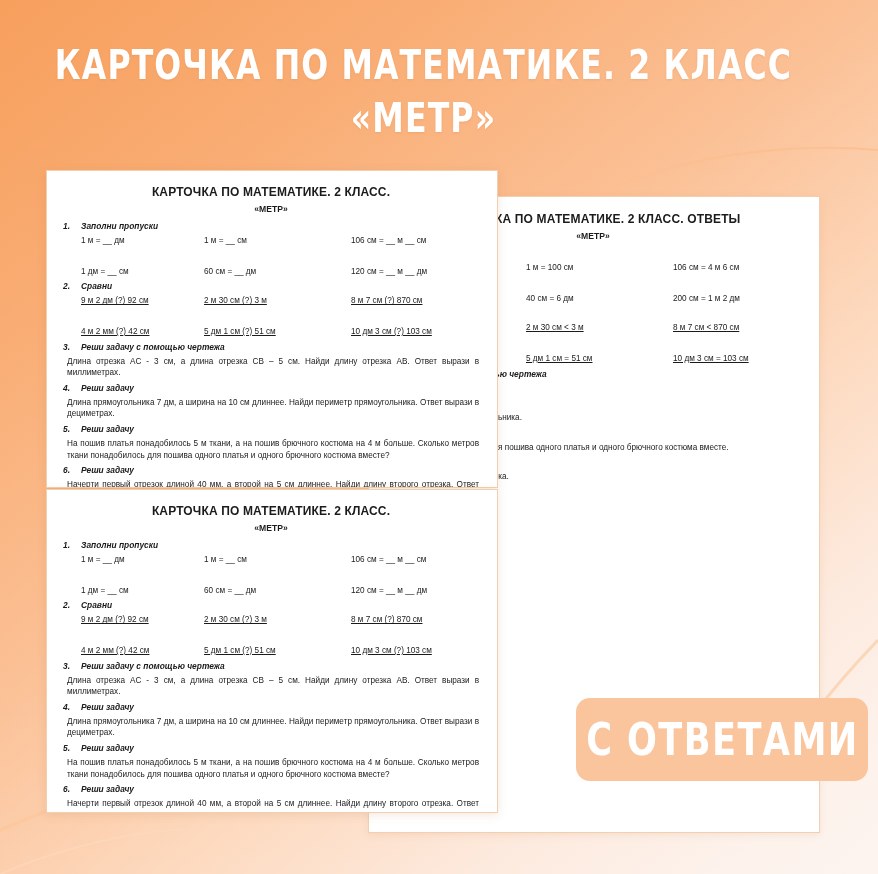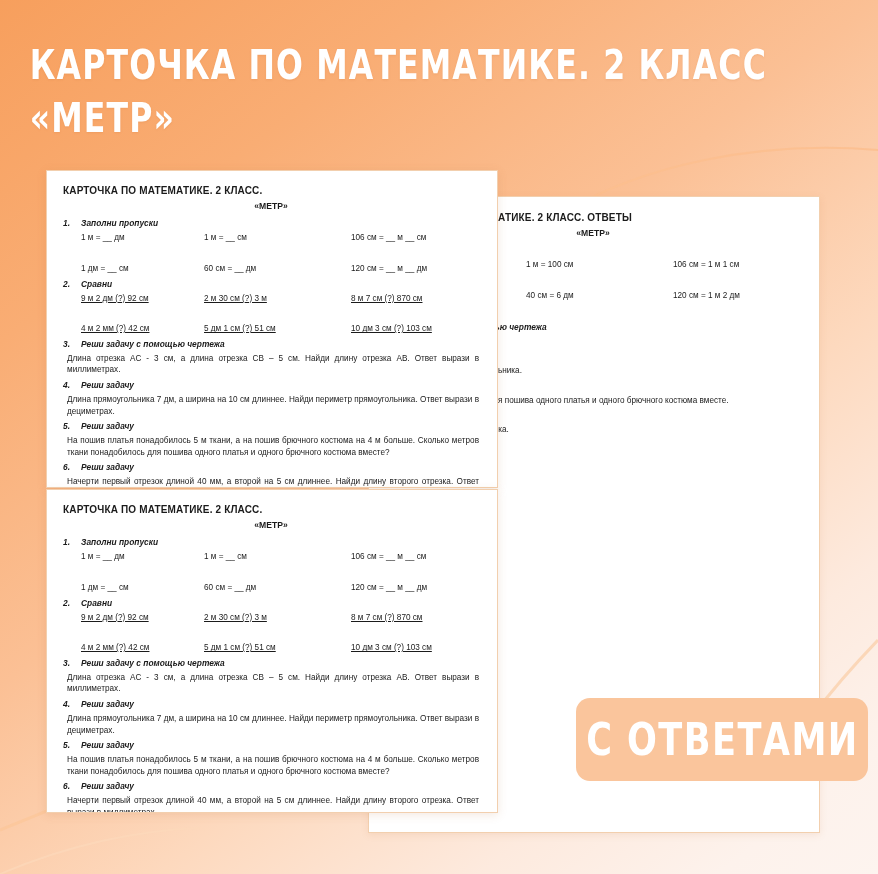--- a/index.html
+++ b/index.html
@@ -32,20 +32,21 @@
     inset: 0;
     pointer-events: none;
   }
 
   
   #header {
     position: absolute;
     top: 42px;
     left: 0;
     width: 847px;
+    text-align: center;
     z-index: 5;
   }
   .hdr-line {
     color: #ffffff;
     font-family: "DejaVu Sans", sans-serif;
     font-weight: bold;
     letter-spacing: 1.2px;
     line-height: 1.08;
     text-shadow: 0 1px 2px rgba(200,110,50,.18);
     transform: scaleX(.93) scaleY(1.22);
@@ -91,22 +92,23 @@
   }
 
   
   .sheet {
     padding: 13px 18px 10px 16px;
     color: #1b1b1b;
     font-size: 8.2px;
     line-height: 1.42;
   }
   .sheet-title {
-    font-weight: bold;
-    font-size: 10px;
+    text-align: center;
+    font-weight: bold;
+    font-size: 12px;
     letter-spacing: .15px;
   }
   .sheet-subtitle {
     text-align: center;
     font-weight: bold;
     font-size: 8.6px;
     margin-top: 2px;
     margin-bottom: 6px;
   }
 
@@ -189,30 +191,38 @@
     <div class="sheet-subtitle">«МЕТР»</div>
     <div>
         <div class="task">
           <div class="task-head">
             <span class="task-num">1.</span>
             <span>Заполни пропуски</span>
           </div>
           <div class="grid3">
             <span>1 м = 10 дм</span>
             <span>1 м = 100 см</span>
-            <span>106 см = 1 м 1 см</span>
+            <span>106 см = 4 м 6 см</span>
             <span>1 дм = 10 см</span>
             <span>40 см = 6 дм</span>
-            <span>120 см = 1 м 2 дм</span>
+            <span>200 см = 1 м 2 дм</span>
           </div>
         </div>
         <div class="task">
           <div class="task-head">
             <span class="task-num">2.</span>
             <span>Сравни</span>
+          </div>
+          <div class="grid3 compare">
+            <span>9 м 2 дм  &gt;  92 см</span>
+            <span>2 м 30 см  &lt;  3 м</span>
+            <span>8 м 7 см  &lt;  870 см</span>
+            <span>4 м 2 мм  &lt;  42 см</span>
+            <span>5 дм 1 см  =  51 см</span>
+            <span>10 дм 3 см  =  103 см</span>
           </div>
         </div>
         <div class="task">
           <div class="task-head">
             <span class="task-num">3.</span>
             <span>Реши задачу с помощью чертежа</span>
           </div>
           <div class="task-body">80 мм – длина отрезка АВ.</div>
         </div>
         <div class="task">

